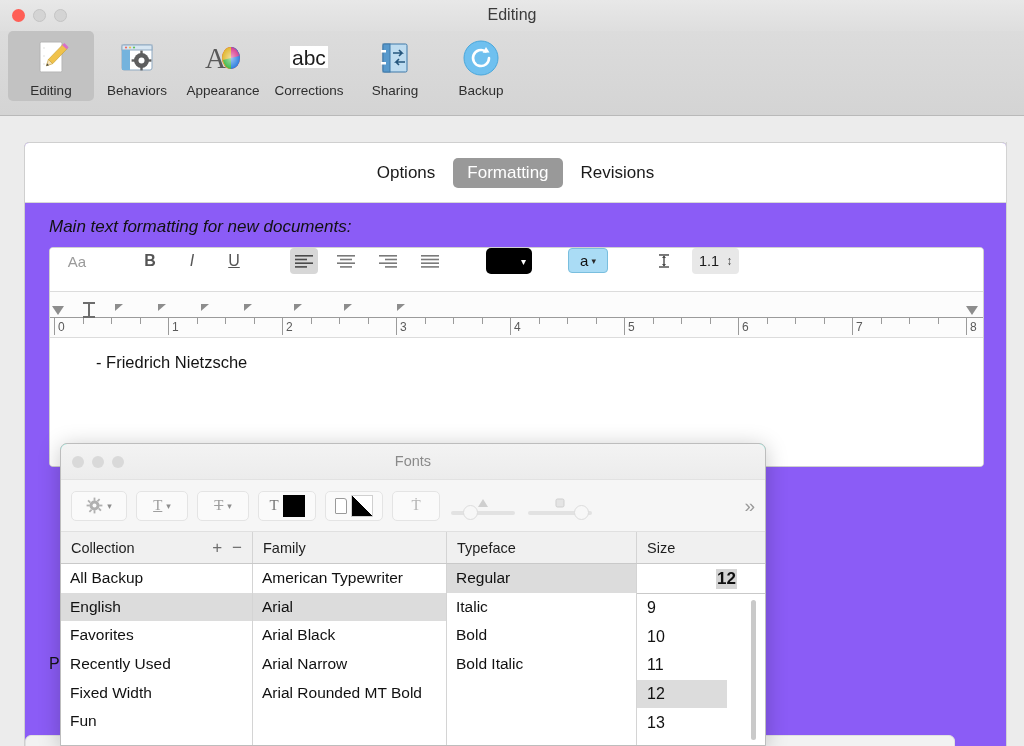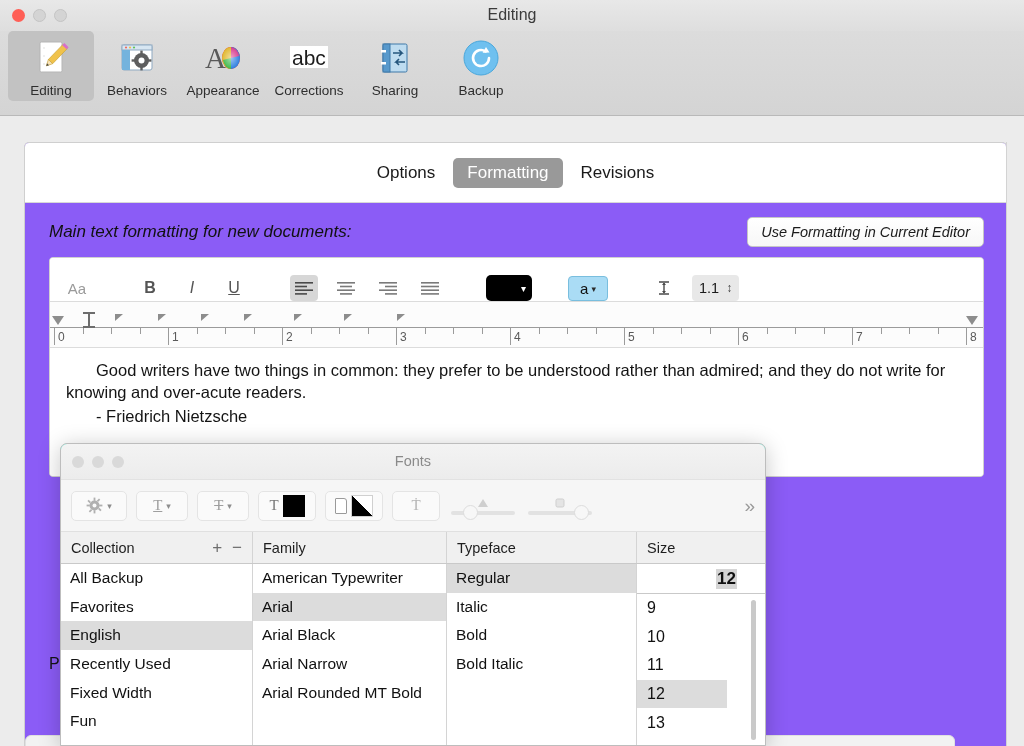--- a/index.html
+++ b/index.html
@@ -74,21 +74,21 @@
     border: 1px solid #c6c6c6; border-radius: 5px; padding: 6px 13px;
     cursor: default;
   }
 
   
   .format-box {
     margin: 0 22px 0 24px; border: 1px solid #d0d0d0; border-radius: 4px;
     background: #fff; overflow: hidden;
   }
   .fmt-toolbar {
-    height: 44px; display: flex; align-items: flex-end; gap: 14px;
+    height: 44px; display: flex; align-items: flex-start; gap: 14px;
     padding: 0 10px; border-bottom: 1px solid #dcdcdc; background: #fff;
   }
   .fb { height: 26px; min-width: 28px; border-radius: 4px; display: flex;
         align-items: center; justify-content: center; cursor: default;
         font-size: 16px; color: #333; }
   .fb.on { background: #d7d7d7; }
   .fb.dim { color: #9a9a9a; }
   .sep-gap { width: 14px; }
   .swatch-btn {
     width: 46px; height: 26px; background: #000; border-radius: 5px;
@@ -364,21 +364,20 @@
   <div class="content-panel">
 
     <div class="tabbar">
       <div class="tab">Options</div>
       <div class="tab active">Formatting</div>
       <div class="tab">Revisions</div>
     </div>
 
     <div class="section-head">
       <div class="section-label">Main text formatting for new documents:</div>
-      <div class="btn-outline">Use Formatting in Current Editor</div>
     </div>
 
     <div class="format-box">
 
       <div class="fmt-toolbar">
         <div class="fb dim" style="font-size:15px;width:34px">Aa</div>
         <div class="sep-gap"></div>
         <div class="fb" style="font-weight:bold;color:#555">B</div>
         <div class="fb" style="font-style:italic;color:#555">I</div>
         <div class="fb" style="text-decoration:underline;color:#555">U</div>
@@ -503,21 +502,20 @@
         <div class="tick major" style="left:802px"></div>
         <div class="tick-num" style="left:806px">7</div>
         <div class="tick minor" style="left:831px"></div>
         <div class="tick minor" style="left:859px"></div>
         <div class="tick minor" style="left:888px"></div>
         <div class="tick major" style="left:916px"></div>
         <div class="tick-num" style="left:920px">8</div>
       </div>
 
       <div class="sample">
-        <p class="indent">Good writers have two things in common: they prefer to be understood rather than admired; and they do not write for knowing and over-acute readers.</p>
         <p class="attrib">- Friedrich Nietzsche</p>
       </div>
     </div>
 
     <div class="behind-text">Project Settings...)</div>
 
     <div class="size-row">
       
     </div>
 
@@ -615,22 +613,22 @@
       </div>
       <div class="fp-hd c2">Family</div>
       <div class="fp-hd c3">Typeface</div>
       <div class="fp-hd c4">Size</div>
     </div>
 
     <div class="fp-cols">
 
       <div class="fp-col c1">
         <div class="fp-row">All Backup</div>
+        <div class="fp-row sel">English</div>
         <div class="fp-row">Favorites</div>
-        <div class="fp-row sel">English</div>
         <div class="fp-row">Recently Used</div>
         <div class="fp-row">Fixed Width</div>
         <div class="fp-row">Fun</div>
       </div>
 
       <div class="fp-col c2">
         <div class="fp-row">American Typewriter</div>
         <div class="fp-row sel">Arial</div>
         <div class="fp-row">Arial Black</div>
         <div class="fp-row">Arial Narrow</div>

